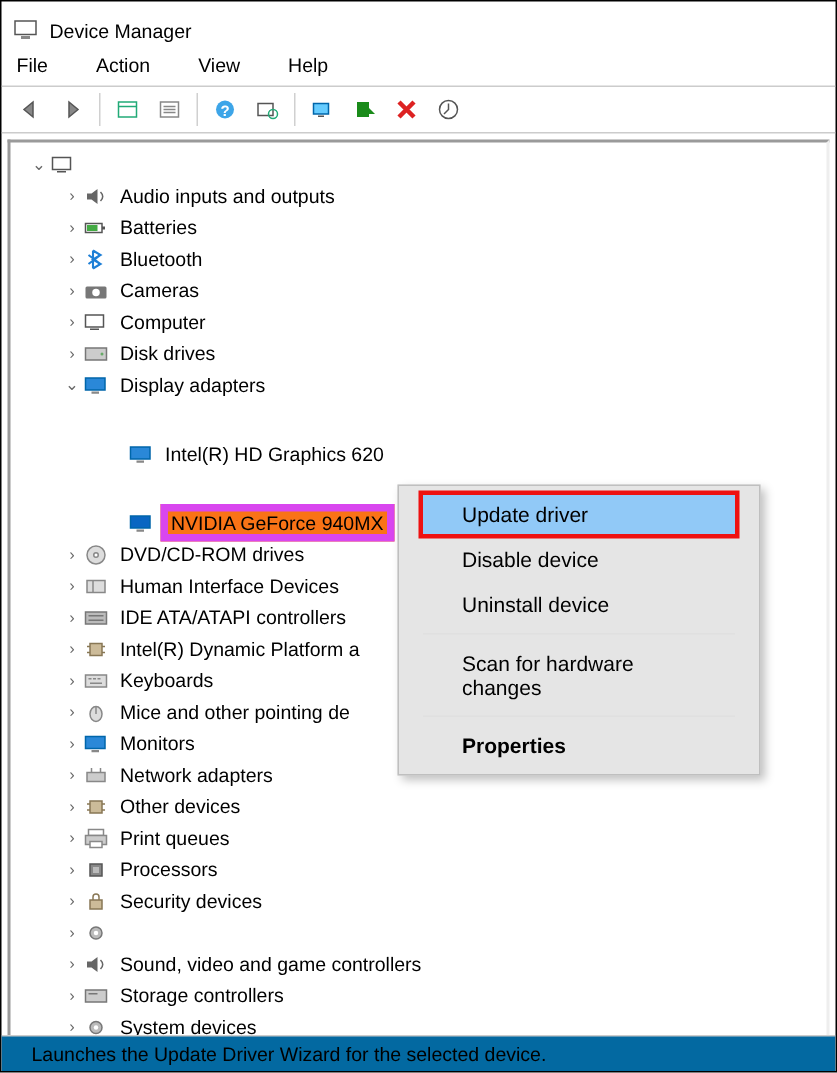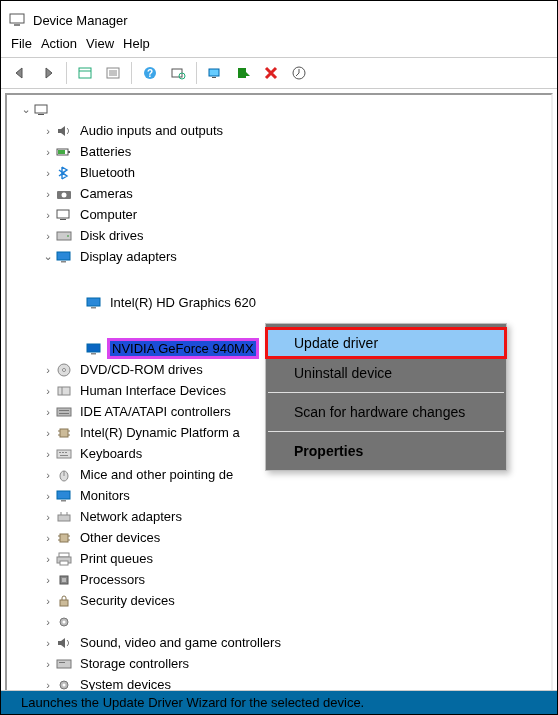--- a/index.html
+++ b/index.html
@@ -20,21 +20,21 @@
     padding: 11px 8px 4px 8px;
     gap: 8px;
   }
   .titlebar .app-icon {
     width: 16px; height: 16px;
     display: inline-flex; align-items:center; justify-content:center;
   }
   .titlebar .title { font-size: 13px; }
   .menubar {
     display: flex;
-    gap: 9px;
+    gap: 32px;
     padding: 4px 20px 6px 10px;
   }
   .menubar span { cursor: default; }
   .toolbar {
     border-top: 1px solid #ccc;
     border-bottom: 1px solid #ccc;
     padding: 3px 6px;
     display: flex;
     align-items: center;
     gap: 2px;
@@ -51,32 +51,32 @@
     height: 614px;
     overflow: auto;
     padding: 4px 0 4px 2px;
     position: relative;
   }
   .node { display:flex; align-items:center; height:21px; white-space:nowrap; }
   .twisty { width:14px; text-align:center; color:#6b6b6b; font-size:11px; cursor:default; }
   .twisty.blank { color:transparent; }
   .ico { width:18px; height:16px; display:inline-flex; align-items:center; justify-content:center; margin-right:4px; }
   .label { padding:1px 3px; }
-  .selected .label { background:#1d4ed8; border:3px solid #d946ef; padding:0 2px; }
+  .selected .label { background:#f97316; border:5px solid #d946ef; padding:0 2px; }
   .indent-1 { padding-left: 10px; }
   .indent-2 { padding-left: 32px; }
   .indent-3 { padding-left: 62px; margin-top: 25px; }
   .context-menu {
     position:absolute;
     left: 264px; top: 322px;
     width: 242px;
-    background:#737373;
+    background:#e5e5e5;
     border:1px solid #bfbfbf;
     box-shadow: 3px 3px 6px rgba(0,0,0,0.25);
-    padding: 4px 0;
+    padding: 4px 14px;
     font-size: 14px;
   }
   .cm-item { padding: 7px 28px; cursor:default; }
   .cm-item.highlight {
     background:#91c9f7;
     outline:3px solid #e11;
     outline-offset:-2px;
   }
   .cm-sep { height:1px; background:#e0e0e0; margin:4px 2px; }
   .cm-item.bold { font-weight:700; }
@@ -444,20 +444,21 @@
             <circle cx="7" cy="7" r="1.5" fill="#fff"></circle>
           </svg>
         </span>
         <span class="label">System devices</span>
       </div>
     </div>
 </div>
 
 <div class="context-menu">
   <div class="cm-item highlight">Update driver</div>
+  <div class="cm-item">Disable device</div>
   <div class="cm-item">Uninstall device</div>
   <div class="cm-sep"></div>
   <div class="cm-item">Scan for hardware changes</div>
   <div class="cm-sep"></div>
   <div class="cm-item bold">Properties</div>
 </div>
 
 <div class="statusbar">
   <span>Launches the Update Driver Wizard for the selected device.</span>
 </div>

